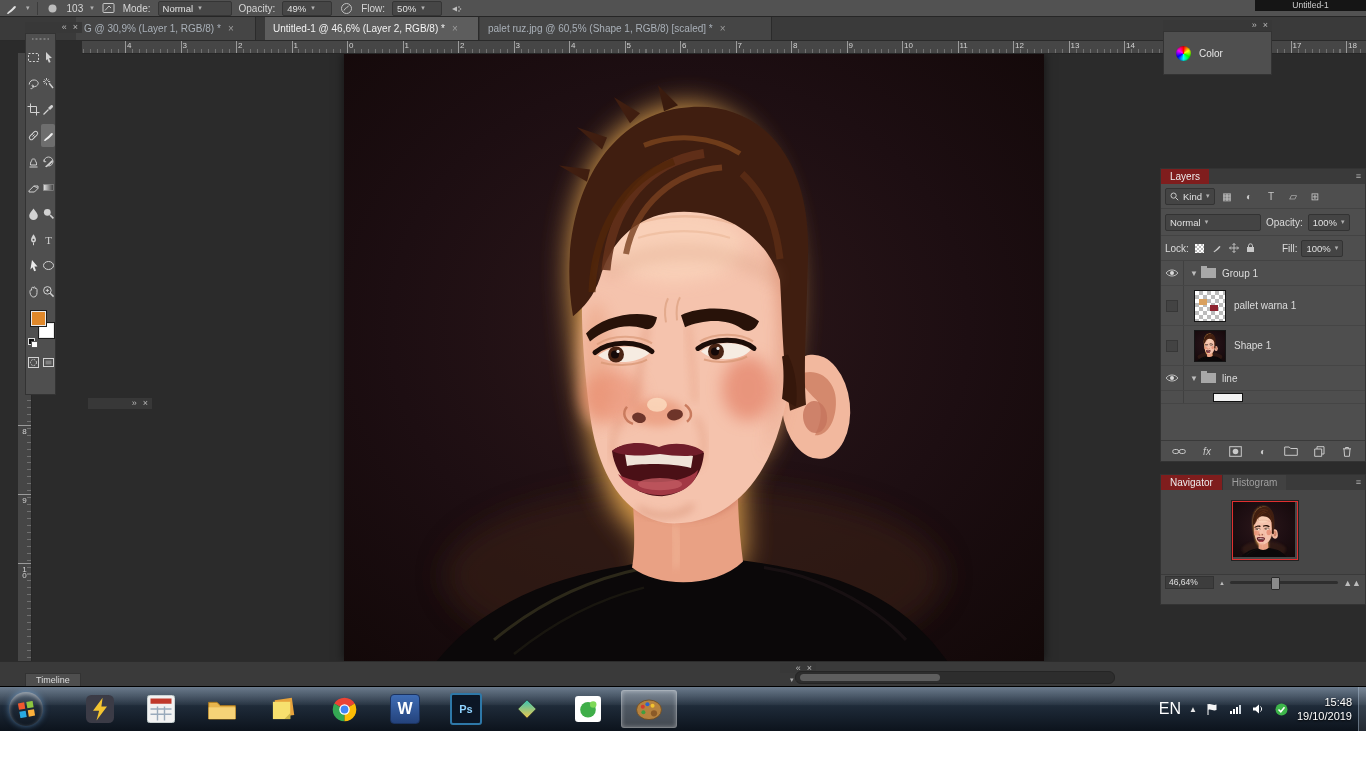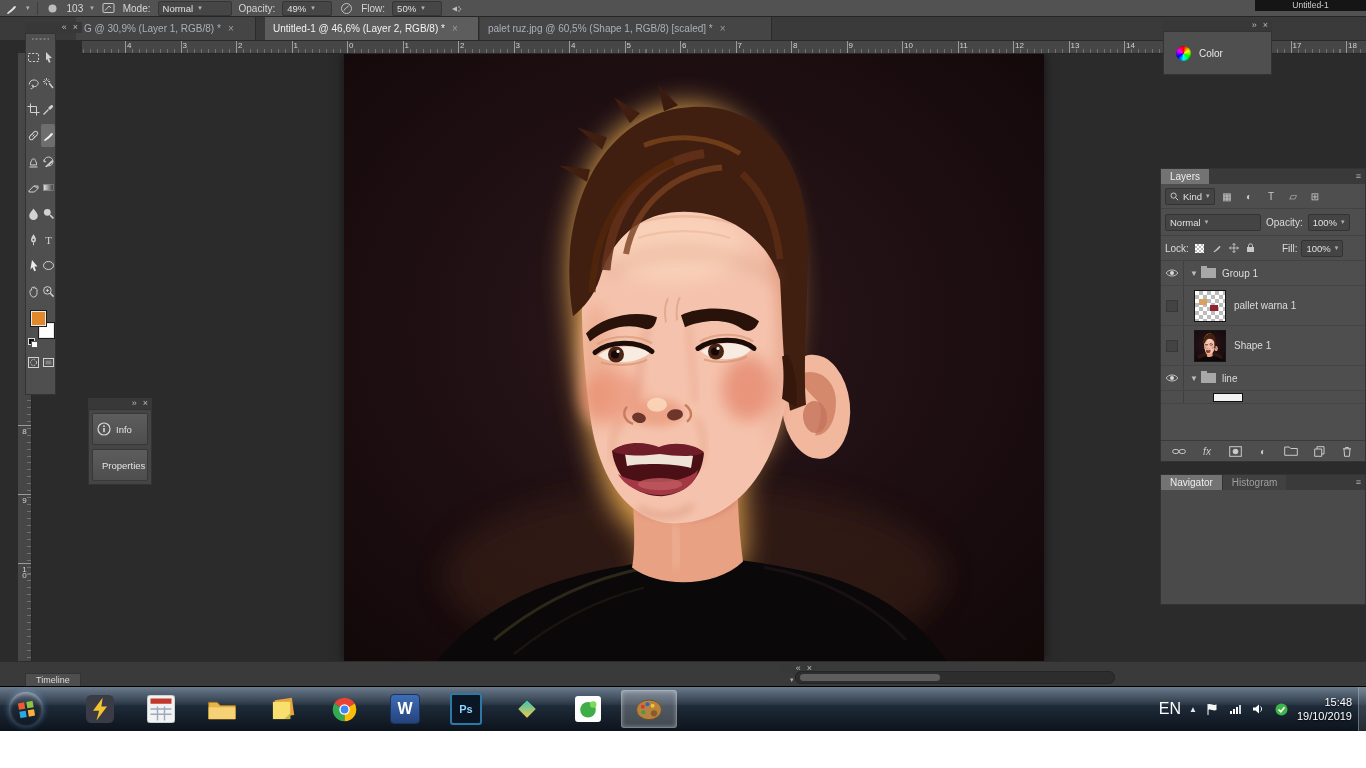--- a/index.html
+++ b/index.html
@@ -86,21 +86,21 @@
                      align-items:center;gap:8px;padding-left:12px;color:#e8e8e8;font-size:10px;}
   .colorwheel{width:15px;height:15px;border-radius:50%;
               background:conic-gradient(#f00,#ff0,#0f0,#0ff,#00f,#f0f,#f00);
               box-shadow:inset 0 0 2px rgba(0,0,0,.6);}
 
   
   .panel-layers{position:absolute;left:1160px;top:168px;width:206px;height:294px;background:#4e4e4e;
                 border:1px solid #333;box-sizing:border-box;z-index:40;color:#dcdcdc;font-size:10px;}
   .ptabs{height:15px;background:#3a3a3a;display:flex;align-items:stretch;position:relative;}
   .ptab{padding:0 9px;line-height:15px;font-size:10px;}
-  .ptab.on{background:#737373;color:#ededed;}
+  .ptab.on{background:#7f1d1d;color:#ededed;}
   .ptab.off{background:#414141;color:#9f9f9f;border-left:1px solid #333;}
   .ptab-menu{position:absolute;right:4px;top:0;color:#b0b0b0;font-size:9px;line-height:15px;}
   .lfilter{height:24px;display:flex;align-items:center;gap:3px;padding:0 4px;border-bottom:1px solid #434343;}
   .combo{height:15px;background:#444;border:1px solid #333;border-radius:2px;display:inline-flex;
          align-items:center;gap:4px;padding:0 4px;font-size:9.5px;color:#e0e0e0;}
   .combo::after{content:"▾";font-size:7px;color:#b0b0b0;}
   .fil-ico{width:17px;height:15px;display:inline-flex;align-items:center;justify-content:center;
            color:#c8c8c8;font-size:10px;border:1px solid transparent;border-radius:2px;}
   .lblend{height:26px;display:flex;align-items:center;gap:5px;padding:0 4px;border-bottom:1px solid #434343;}
   .llock{height:24px;display:flex;align-items:center;gap:4px;padding:0 4px;border-bottom:1px solid #434343;}
@@ -581,39 +581,20 @@
           </svg>
         </div>
     </div>
   </div>
 
   <div class="panel-info">
     <div class="mini-header">
       <span>»</span>
       <span>×</span>
     </div>
-    <div class="body">
-      <div class="pi-item">
-        <svg width="14" height="14" viewBox="0 0 14 14">
-            <circle cx="7" cy="7" r="6" fill="none" stroke="#d8d8d8" stroke-width="1.2"></circle>
-            <rect x="6.2" y="6" width="1.6" height="4.2" fill="#d8d8d8"></rect>
-            <rect x="6.2" y="3.4" width="1.6" height="1.6" fill="#d8d8d8"></rect>
-          </svg>
-        <span>Info</span>
-      </div>
-      <div class="pi-item">
-        <svg width="14" height="14" viewBox="0 0 14 14">
-            <path d="M2,4 h10 M2,7 h10 M2,10 h10" stroke="#d8d8d8" stroke-width="1.2"></path>
-            <circle cx="5" cy="4" r="1.5" fill="#d8d8d8"></circle>
-            <circle cx="9" cy="7" r="1.5" fill="#d8d8d8"></circle>
-            <circle cx="4" cy="10" r="1.5" fill="#d8d8d8"></circle>
-          </svg>
-        <span>Properties</span>
-      </div>
-    </div>
   </div>
 
   <div class="panel-color">
     <div class="mini-header">
       <span>»</span>
       <span>×</span>
     </div>
     <div class="body">
       <span class="colorwheel"></span>
       <span>Color</span>
@@ -759,20 +740,35 @@
         </span>
     </div>
   </div>
 
   <div class="panel-nav">
     <div class="ptabs">
       <div class="ptab on">Navigator</div>
       <div class="ptab off">Histogram</div>
       <div class="ptab-menu">≡</div>
     </div>
+    <div class="nav-body">
+      <div class="nav-thumb">
+        <svg width="62" height="55" viewBox="0 0 700 605" preserveAspectRatio="none">
+            <use href="#artwork"></use>
+          </svg>
+      </div>
+      <div class="nav-bottom">
+        <div class="zoombox">46,64%</div>
+        <span class="mt" style="font-size:6px;">▲</span>
+        <div class="nav-slider">
+          <div class="nav-thumb-handle"></div>
+        </div>
+        <span class="mt" style="font-size:9px;">▲▲</span>
+      </div>
+    </div>
   </div>
 
   <div class="bstrip">
     <div class="mini-header">
       <span>«</span>
       <span>×</span>
     </div>
     <div class="pmenu-mini">▾≡</div>
     <div class="hscroll">
       <div class="thumbbar"></div>

